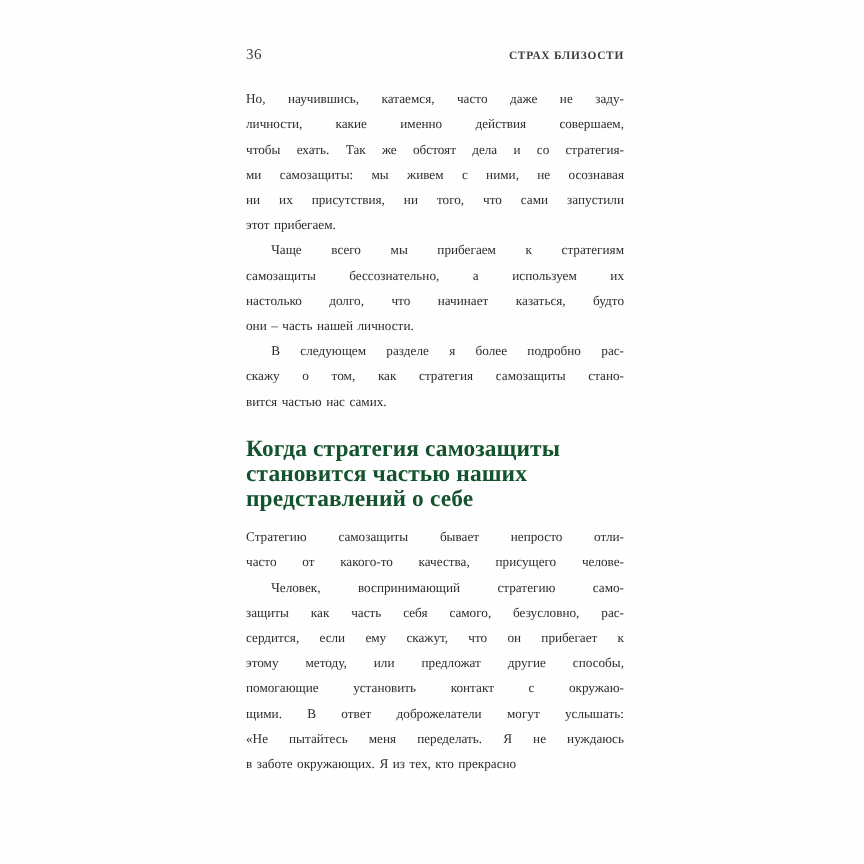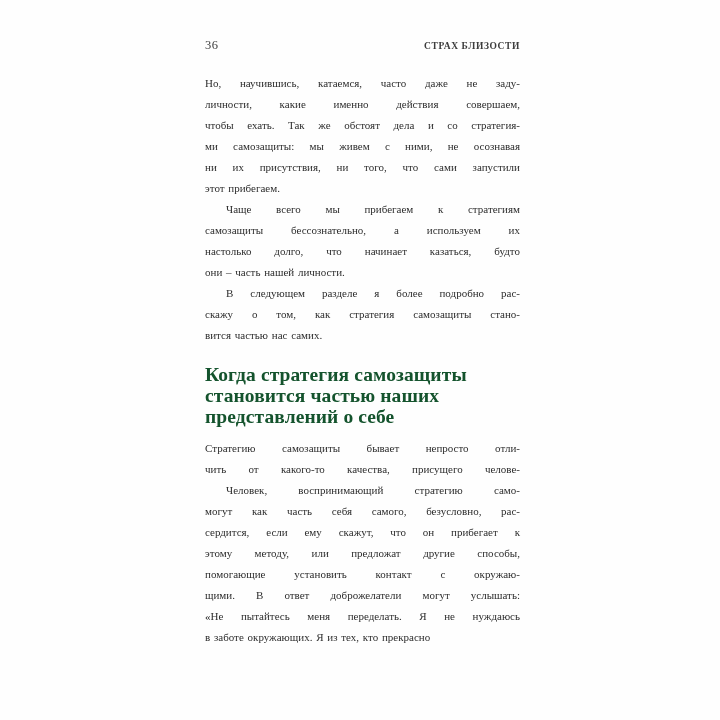--- a/index.html
+++ b/index.html
@@ -104,25 +104,25 @@
           <div class="line just">скажу о том, как стратегия самозащиты стано-</div>
           <div class="line">вится частью нас самих.</div>
         </div>
         <div class="block heading">
           <div class="line">Когда стратегия самозащиты</div>
           <div class="line">становится частью наших</div>
           <div class="line">представлений о себе</div>
         </div>
         <div class="block paragraph">
           <div class="line just">Стратегию самозащиты бывает непросто отли-</div>
-          <div class="line just">чить от какого-то качества, присущего челове-</div>
+          <div class="line just">часто от какого-то качества, присущего челове-</div>
         </div>
         <div class="block paragraph">
           <div class="line just first">Человек, воспринимающий стратегию само-</div>
-          <div class="line just">могут как часть себя самого, безусловно, рас-</div>
+          <div class="line just">защиты как часть себя самого, безусловно, рас-</div>
           <div class="line just">сердится, если ему скажут, что он прибегает к</div>
           <div class="line just">этому методу, или предложат другие способы,</div>
           <div class="line just">помогающие установить контакт с окружаю-</div>
           <div class="line just">щими. В ответ доброжелатели могут услышать:</div>
           <div class="line just">«Не пытайтесь меня переделать. Я не нуждаюсь</div>
           <div class="line">в заботе окружающих. Я из тех, кто прекрасно</div>
         </div>
       </div>
   </div>
 </div>

